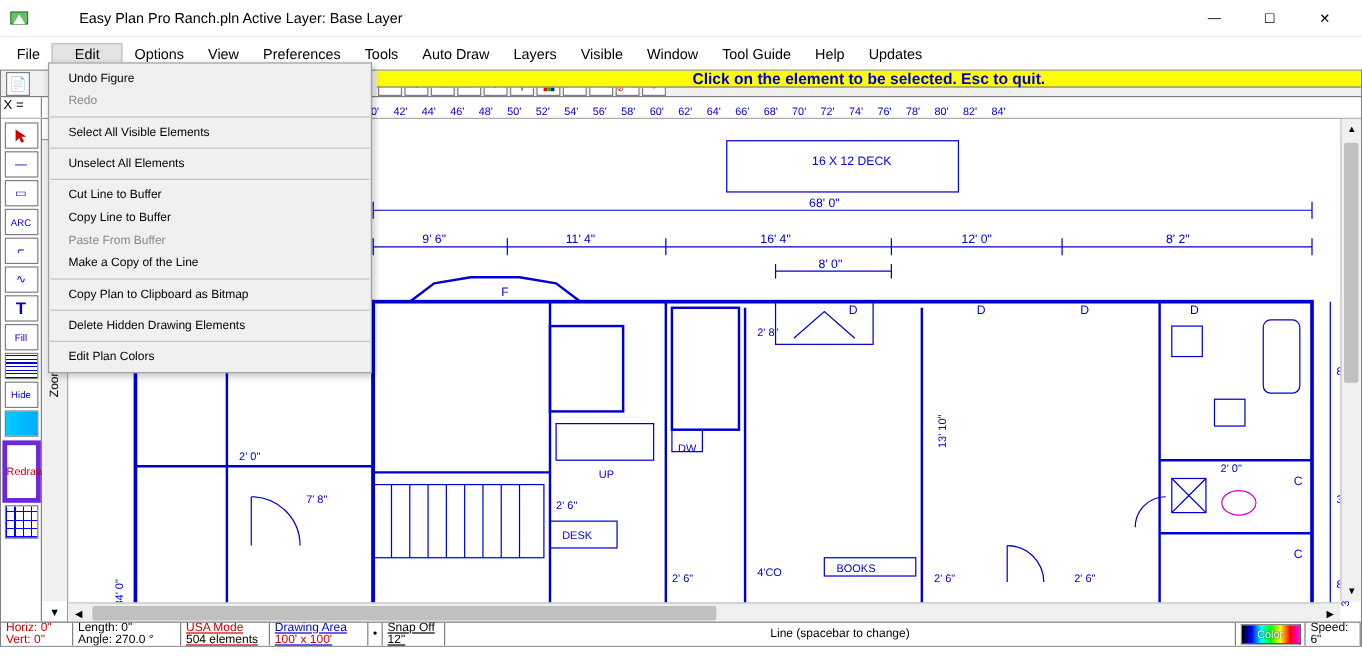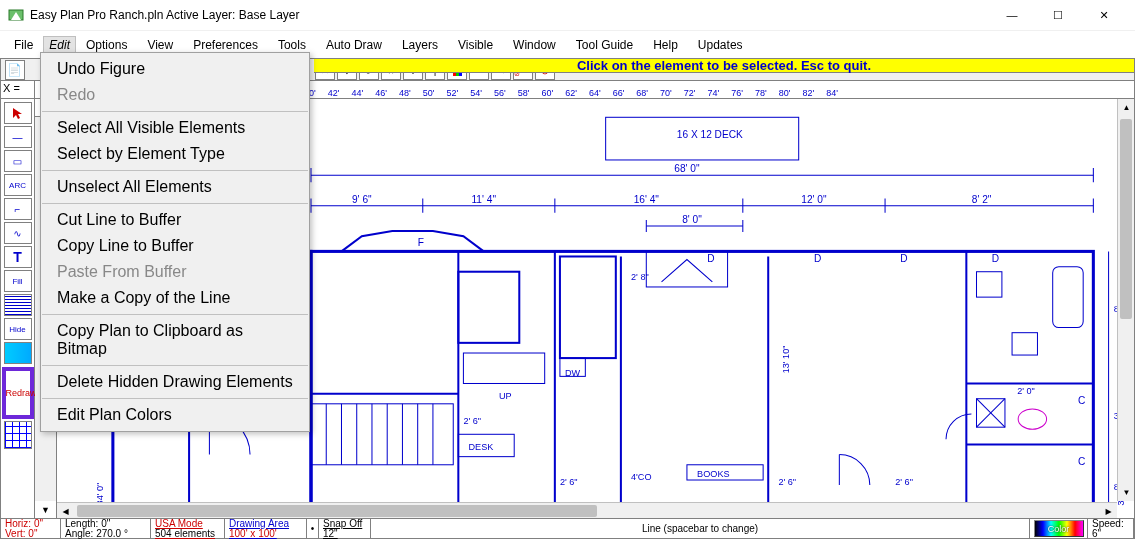--- a/index.html
+++ b/index.html
@@ -1,24 +1,24 @@
 <!DOCTYPE html>
 <html><head>
 <meta charset="utf-8">
 <style>
 * { margin: 0; padding: 0; box-sizing: border-box; font-family: "Segoe UI", Tahoma, sans-serif; }
 body { width: 1135px; height: 553px; background: #fff; overflow: hidden; font-size: 12px; position: relative; }
 .titlebar { height: 30px; display: flex; align-items: center; padding: 0 8px; background: #fff; }
 .app-icon { width: 16px; height: 16px; margin-right: 6px; display: inline-block; }
-.title-text { font-size: 12px; flex: 1; }
+.title-text { font-size: 12px; flex: 1; margin-left: 36px; }
 .win-controls { display: flex; }
 .win-btn { width: 46px; height: 30px; display: flex; align-items: center; justify-content: center; font-size: 11px; cursor: pointer; }
 .menubar { height: 28px; display: flex; align-items: center; padding: 0 4px; gap: 0; border-top: 1px solid #f0f0f0; }
 .menu-item { padding: 2px 10px; font-size: 12px; cursor: pointer; }
-.menu-item.open { background: #e3e3e3; border: 1px solid #bfbfbf; padding: 1px 5px; font-style: italic; }
+.menu-item.open { background: #e3e3e3; border: 1px solid #bfbfbf; padding: 1px 18px; }
 .content { position: relative; height: 481px; border: 1px solid #808080; }
 .toolbar-row { height: 22px; background: #f0f0f0; border-bottom: 1px solid #808080; display: flex; align-items: center; position: relative; }
 .tool-btn { width: 20px; height: 20px; border: 1px solid #808080; margin: 0 1px; display: flex; align-items: center; justify-content: center; background: #fff; cursor: pointer; font-size: 10px; overflow: hidden; }
 .toolbar-left-btn { width: 20px; height: 20px; border: 1px solid #808080; margin-left: 4px; display: flex; align-items: center; justify-content: center; background: #fff; }
 .banner { position: absolute; left: 313px; right: 0; top: 0; height: 14px; background: #ffff00; color: #0000cc; font-weight: bold; font-size: 13px; display: flex; align-items: center; justify-content: center; border-bottom: 1px solid #808080; }
 .coord-row { height: 18px; display: flex; border-bottom: 1px solid #808080; }
 .coord-box { width: 34px; font-size: 11px; padding: 1px 2px; border-right: 1px solid #808080; background: #fff; }
 .ruler-h { flex: 1; background: #fff; color: #0000cc; font-size: 9px; display: flex; align-items: flex-end; overflow: hidden; white-space: nowrap; padding-left: 2px; }
 .ruler-tick { display: inline-block; margin: 0 6px; }
 .body-row { display: flex; height: 420px; }
@@ -32,21 +32,21 @@
 .zoom-label { flex: 1; writing-mode: vertical-rl; transform: rotate(180deg); font-size: 10px; display: flex; align-items: center; justify-content: center; background: #f0f0f0; }
 .canvas { flex: 1; position: relative; background: #fff; overflow: hidden; }
 .floorplan { position: absolute; inset: 0; }
 .status-bar { position: absolute; bottom: 0; left: 0; right: 0; height: 20px; border-top: 1px solid #808080; display: flex; font-size: 10px; background: #fff; }
 .status-cell { border-right: 1px solid #808080; padding: 0 4px; display: flex; flex-direction: column; justify-content: center; line-height: 10px; }
 .status-cell.red { color: #cc0000; }
 .status-cell.blue { color: #0000cc; }
 .status-cell.und { text-decoration: underline; }
 .status-cell.wide { flex: 1; align-items: center; }
 .dropdown { position: absolute; left: 40px; top: 52px; width: 270px; background: #f0f0f0; border: 1px solid #a0a0a0; box-shadow: 2px 2px 6px rgba(0,0,0,0.25); padding: 3px 0; z-index: 100; }
-.dd-item { padding: 4px 16px; font-size: 16px; cursor: pointer; }
+.dd-item { padding: 4px 16px; font-size: 10px; cursor: pointer; }
 .dd-item.disabled { color: #888; cursor: default; }
 .dd-sep { height: 1px; background: #c0c0c0; margin: 3px 1px; }
 .scroll-v { position: absolute; right: 0; top: 0; bottom: 18px; width: 17px; background: #f0f0f0; border-left: 1px solid #c0c0c0; }
 .scroll-h { position: absolute; left: 0; right: 17px; bottom: 0; height: 17px; background: #f0f0f0; border-top: 1px solid #c0c0c0; }
 .scroll-thumb-v { position: absolute; left: 2px; right: 2px; top: 20px; height: 200px; background: #c0c0c0; border-radius: 2px; }
 .scroll-thumb-h { position: absolute; top: 2px; bottom: 2px; left: 20px; width: 520px; background: #c0c0c0; border-radius: 2px; }
 .sc-btn { position: absolute; width: 17px; height: 17px; background: #f0f0f0; display: flex; align-items: center; justify-content: center; font-size: 8px; }
 .color-btn { width: 50px; height: 30px; border: 1px outset #888; margin: 1px 4px; font-size: 9px; display: flex; align-items: center; justify-content: center; background: linear-gradient(90deg,#000,#00f,#0ff,#0f0,#ff0,#f00,#f0f); color: #fff; text-shadow: 0 0 2px #000; }
 </style>
 </head>
@@ -347,21 +347,20 @@
         <span>6"</span>
     </div>
   </div>
 </div>
 
 <div class="dropdown" id="edit-dd">
     <div class="dd-item">Undo  Figure</div>
     <div class="dd-item disabled">Redo</div>
     <div class="dd-sep"></div>
     <div class="dd-item">Select All Visible Elements</div>
-    <div class="dd-item">Select by Element Type</div>
     <div class="dd-sep"></div>
     <div class="dd-item">Unselect All Elements</div>
     <div class="dd-sep"></div>
     <div class="dd-item">Cut  Line  to Buffer</div>
     <div class="dd-item">Copy  Line  to Buffer</div>
     <div class="dd-item disabled">Paste From Buffer</div>
     <div class="dd-item">Make a Copy of the  Line</div>
     <div class="dd-sep"></div>
     <div class="dd-item">Copy Plan to Clipboard as Bitmap</div>
     <div class="dd-sep"></div>

